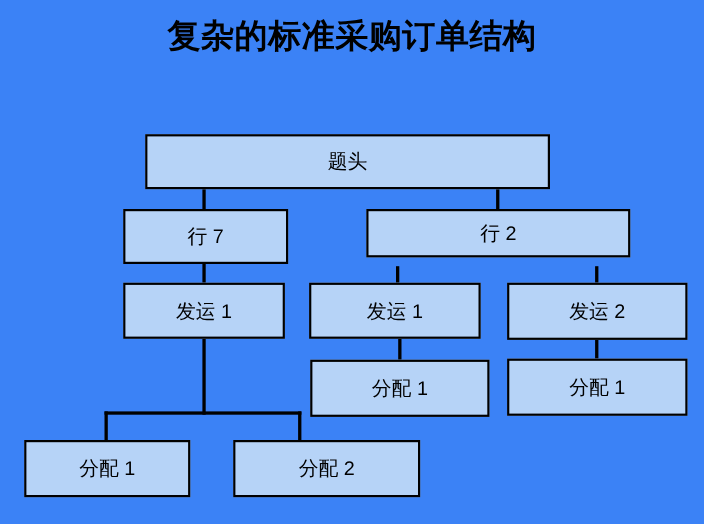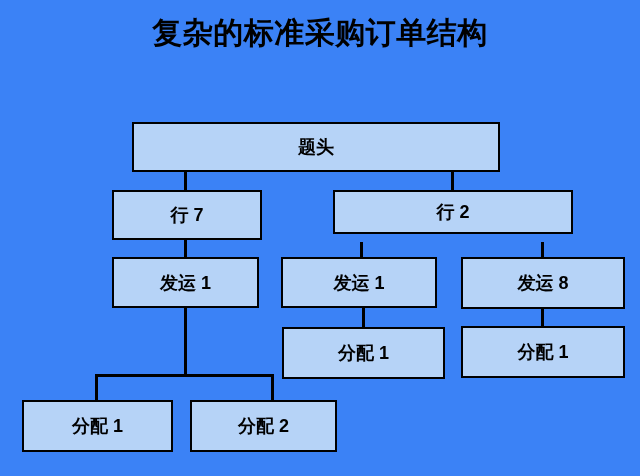--- a/index.html
+++ b/index.html
@@ -36,21 +36,21 @@
   }
   .node {
     position: absolute;
     box-sizing: border-box;
     background: #b6d3f7;
     border: 2px solid #000000;
     display: flex;
     align-items: center;
     justify-content: center;
     font-size: 18px;
-    font-weight: bold;
+    font-weight: normal;
     color: #000000;
     white-space: nowrap;
   }
   .conn {
     position: absolute;
     background: #000000;
   }
 </style>
 </head>
 <body>
@@ -74,23 +74,23 @@
   <div class="node" style="left:132px; top:122px; width:368px; height:50px;">题头</div>
 
   <div class="node" style="left:112px; top:190px; width:150px; height:50px;">行 7</div>
 
   <div class="node" style="left:333px; top:190px; width:240px; height:44px;">行 2</div>
 
   <div class="node" style="left:112px; top:257px; width:147px; height:51px;">发运 1</div>
 
   <div class="node" style="left:281px; top:257px; width:156px; height:51px;">发运 1</div>
 
-  <div class="node" style="left:461px; top:257px; width:164px; height:52px;">发运 8</div>
+  <div class="node" style="left:461px; top:257px; width:164px; height:52px;">发运 2</div>
 
   <div class="node" style="left:282px; top:327px; width:163px; height:52px;">分配 1</div>
 
   <div class="node" style="left:461px; top:326px; width:164px; height:52px;">分配 1</div>
 
   <div class="node" style="left:22px; top:400px; width:151px; height:52px;">分配 1</div>
 
-  <div class="node" style="left:190px; top:400px; width:147px; height:52px;text-align:right;">分配 2</div>
+  <div class="node" style="left:212px; top:400px; width:170px; height:52px;text-align:right;">分配 2</div>
 
 </div>
 
 </body></html>

